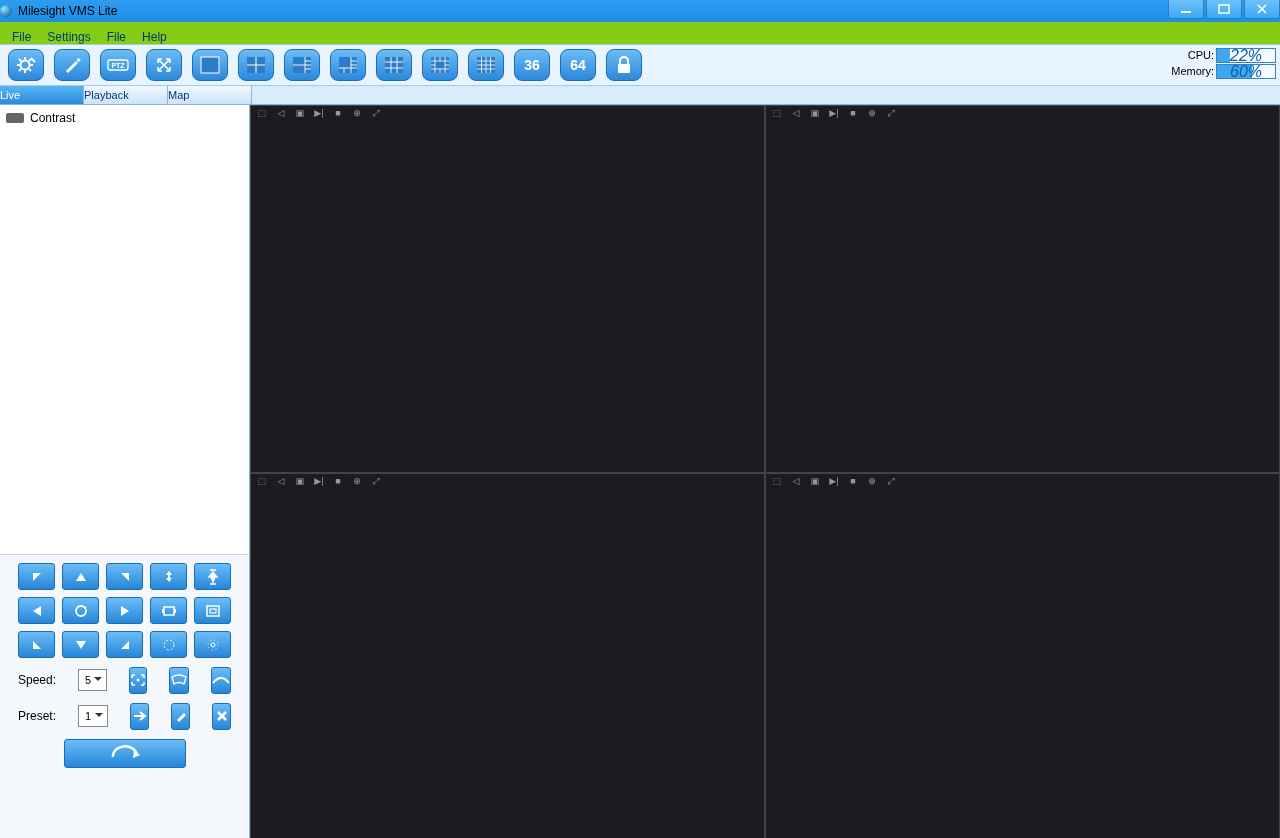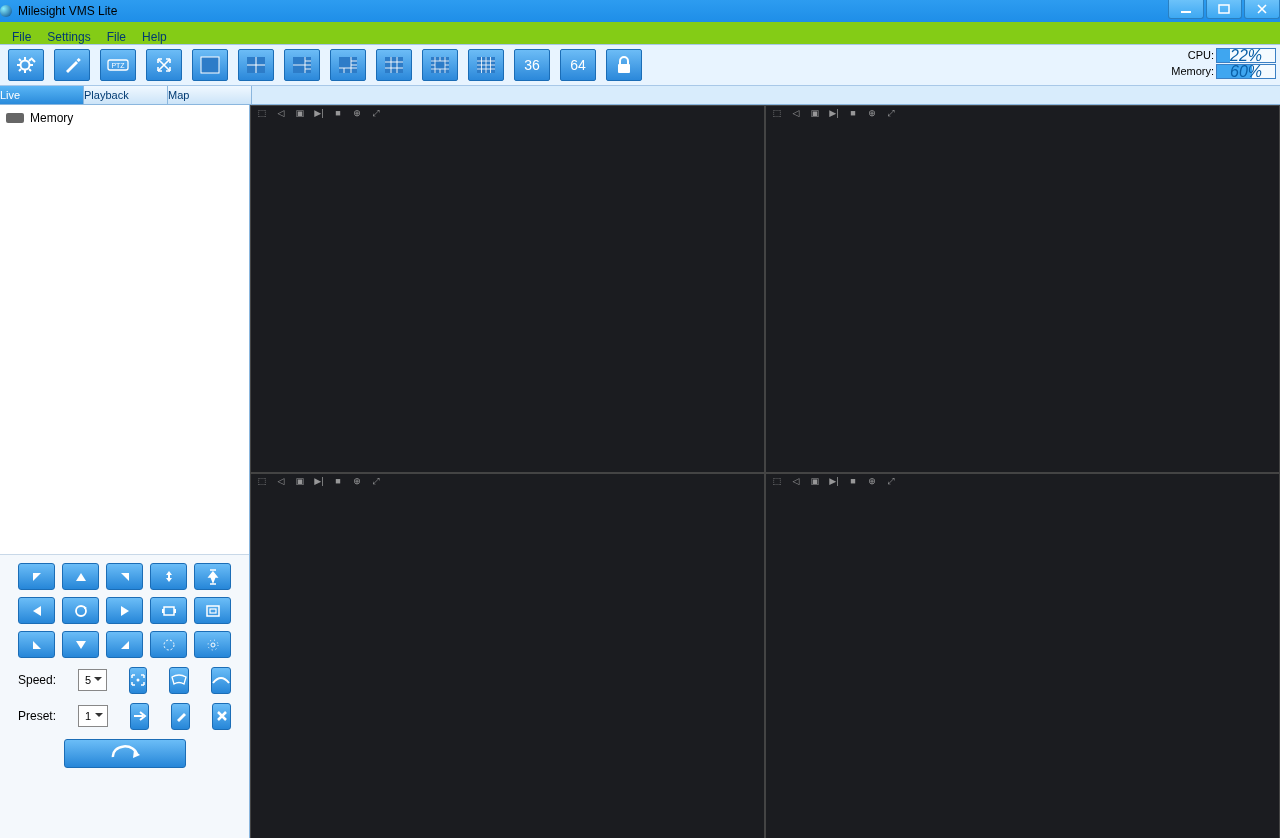--- a/index.html
+++ b/index.html
@@ -10,21 +10,21 @@
 .win-controls{position:absolute;right:0;top:0;display:flex}
 .win-btn{width:34px;height:18px;background:linear-gradient(#6cc2fa,#3da8f2);border:1px solid #2a7fc0;border-top:none;display:flex;align-items:center;justify-content:center;font-size:11px;color:#fff;font-weight:bold;margin-left:2px;border-radius:0 0 3px 3px}
 .win-btn svg{display:block}
 
 
 .menubar{height:22px;background:#84cc16;display:flex;align-items:flex-end;padding-left:4px;border-bottom:1px solid #a8c8e8}
 .menubar .menu-item{padding:0 8px;color:#013a72;font-size:12px}
 
 
 .toolbar{height:40px;background:#e8f4ff;border-bottom:1px solid #a8c8e8;display:flex;align-items:center;padding:0 8px;position:relative}
-.tbtn{width:34px;height:30px;margin-right:10px;background:linear-gradient(#6cbcf6,#2b88da);border:1px solid #1b6db6;border-radius:2px;display:flex;align-items:center;justify-content:center;color:#fff;font-size:10px;font-weight:normal}
+.tbtn{width:34px;height:30px;margin-right:10px;background:linear-gradient(#6cbcf6,#2b88da);border:1px solid #1b6db6;border-radius:8px;display:flex;align-items:center;justify-content:center;color:#fff;font-size:10px;font-weight:bold}
 .tbtn.num{font-size:14px}
 .tbtn svg{display:block}
 .sys-stats{position:absolute;right:4px;top:2px;font-size:11px;text-align:right}
 .sys-stats .row{display:flex;align-items:center;justify-content:flex-end;height:16px}
 .sys-stats .label{margin-right:2px}
 .sys-stats .bar{width:58px;height:13px;border:1px solid #3a7fc4;background:#f4faff;position:relative;font-size:16px;color:#0a5fa6;text-align:center;line-height:13px;font-style:italic}
 .sys-stats .bar .fill{position:absolute;left:0;top:0;bottom:0;background:#3fa6f0}
 .sys-stats .bar .txt{position:relative;z-index:1}
 
 
@@ -199,21 +199,21 @@
   <div class="tab active">Live</div>
   <div class="tab">Playback</div>
   <div class="tab">Map</div>
 </div>
 
 <div class="content">
   <div class="sidebar">
     <div class="tree">
       <div class="tree-item">
         <div class="node-icon"></div>
-        <span>Memory</span>
+        <span>Contrast</span>
       </div>
     </div>
 
     <div class="ptz">
       <div class="gridrow">
         <div class="pbtn">
             <svg width="12" height="12">
               <path d="M2 10 L2 2 L10 2 Z" fill="#fff"></path>
             </svg>
           </div>

